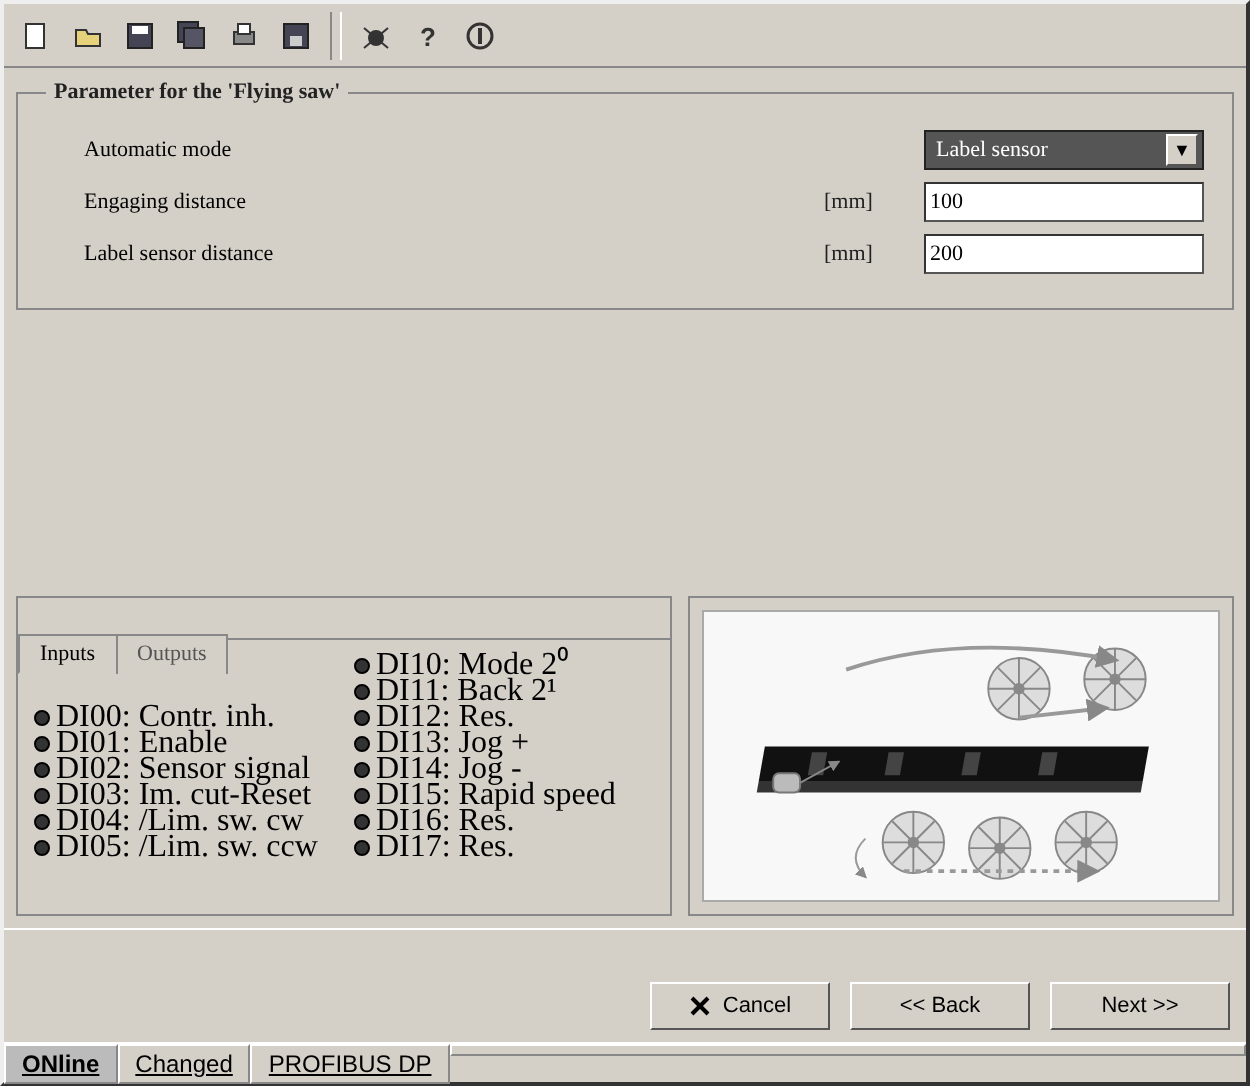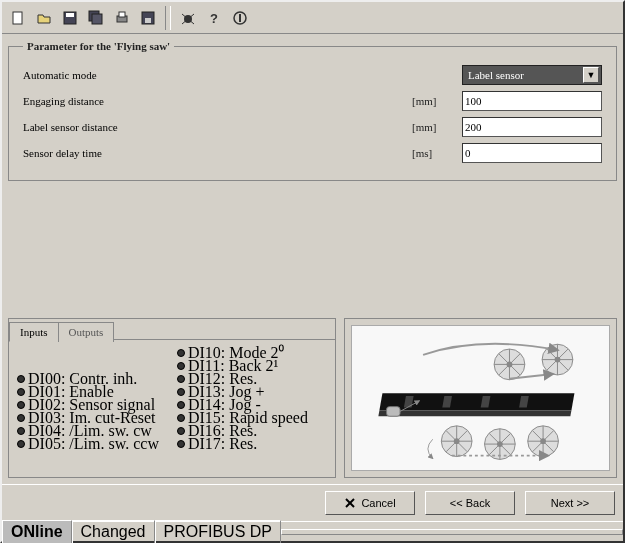--- a/index.html
+++ b/index.html
@@ -71,21 +71,21 @@
   fieldset{
     border:1px solid #888;
     padding:10px 14px 14px 14px;
     margin:0;
   }
   legend{
     font-weight:bold;
     color:#222;
     padding:0 4px;
   }
-  .row{display:flex;align-items:center;height:26px;}
+  .row{display:flex;align-items:center;height:26px;margin-left:19px;}
   .row .label{width:180px;}
   .row .mid{flex:1;}
   .row .unit{width:40px;text-align:left;color:#222;}
   .row .field{width:140px;margin-left:10px;}
   .sel,.txt{
     width:100%;height:20px;
     border:1px solid #555;
     border-top-color:#333;border-left-color:#333;
     background:#fff;font:inherit;padding:1px 2px;
   }
@@ -108,21 +108,21 @@
     display:flex;flex-direction:column;
     min-width:0;
   }
   .panel.left{flex:1.2;}
   .panel.right{flex:1;position:relative;overflow:hidden;}
   .tabs{display:flex;background:#d4d0c8;border-bottom:1px solid #888;}
   .tab{
     padding:3px 10px;
     border:1px solid #888;border-bottom:none;
     background:#d4d0c8;margin-right:-1px;
-    position:relative;top:3px;
+    position:relative;top:18px;
   }
   .tab.active{background:#d4d0c8;border-bottom:1px solid #d4d0c8;font-weight:normal;}
   .tab.inactive{color:#555;}
   .inputs-body{
     padding:6px 8px;font-size:16px;color:#000;
     display:flex;gap:18px;align-items:flex-end;
   }
   .di-col{display:flex;flex-direction:column;gap:0px;}
   .di{display:flex;align-items:center;gap:3px;line-height:13px;}
   .led{width:8px;height:8px;border-radius:50%;background:#333;border:1px solid #000;flex-shrink:0;}
@@ -131,24 +131,25 @@
   }
   .bottom-btns{
     display:flex;justify-content:flex-end;gap:10px;padding:6px 8px;
     border-top:1px solid #fff;
   }
   .btn{
     min-width:90px;height:24px;
     border:1px solid #fff;border-right-color:#555;border-bottom-color:#555;
     background:#d4d0c8;display:flex;align-items:center;justify-content:center;gap:5px;
     font:inherit;
+    margin-top:20px;
   }
   .statusbar{
     height:20px;border-top:1px solid #fff;
-    display:flex;align-items:center;font-size:16px;
+    display:flex;align-items:flex-start;font-size:12px;text-decoration:underline;
   }
   .sb-cell{
     border:1px solid #888;border-top-color:#fff;border-left-color:#fff;
     padding:2px 8px;display:flex;align-items:center;
   }
   .sb-cell.active{background:#bbb;font-weight:bold;}
   svg{display:block;}
 </style>
 </head>
 <body>
@@ -236,26 +237,20 @@
         <div class="field"><input class="txt" value="100" style=""></div>
       </div>
 
       <div class="row">
         <span class="label">Label sensor distance</span>
         <span class="mid"></span>
         <span class="unit">[mm]</span>
         <div class="field"><input class="txt" value="200" style=""></div>
       </div>
 
-      <div class="row">
-        <span class="label">Sensor delay time</span>
-        <span class="mid"></span>
-        <span class="unit">[ms]</span>
-        <div class="field"><input class="txt" value="0" style=""></div>
-      </div>
     </fieldset>
 
     <div style="flex:1"></div>
 
     <div class="lower">
       <div class="panel left">
         <div class="tabs">
           <div class="tab active">Inputs</div>
           <div class="tab inactive">Outputs</div>
         </div>

